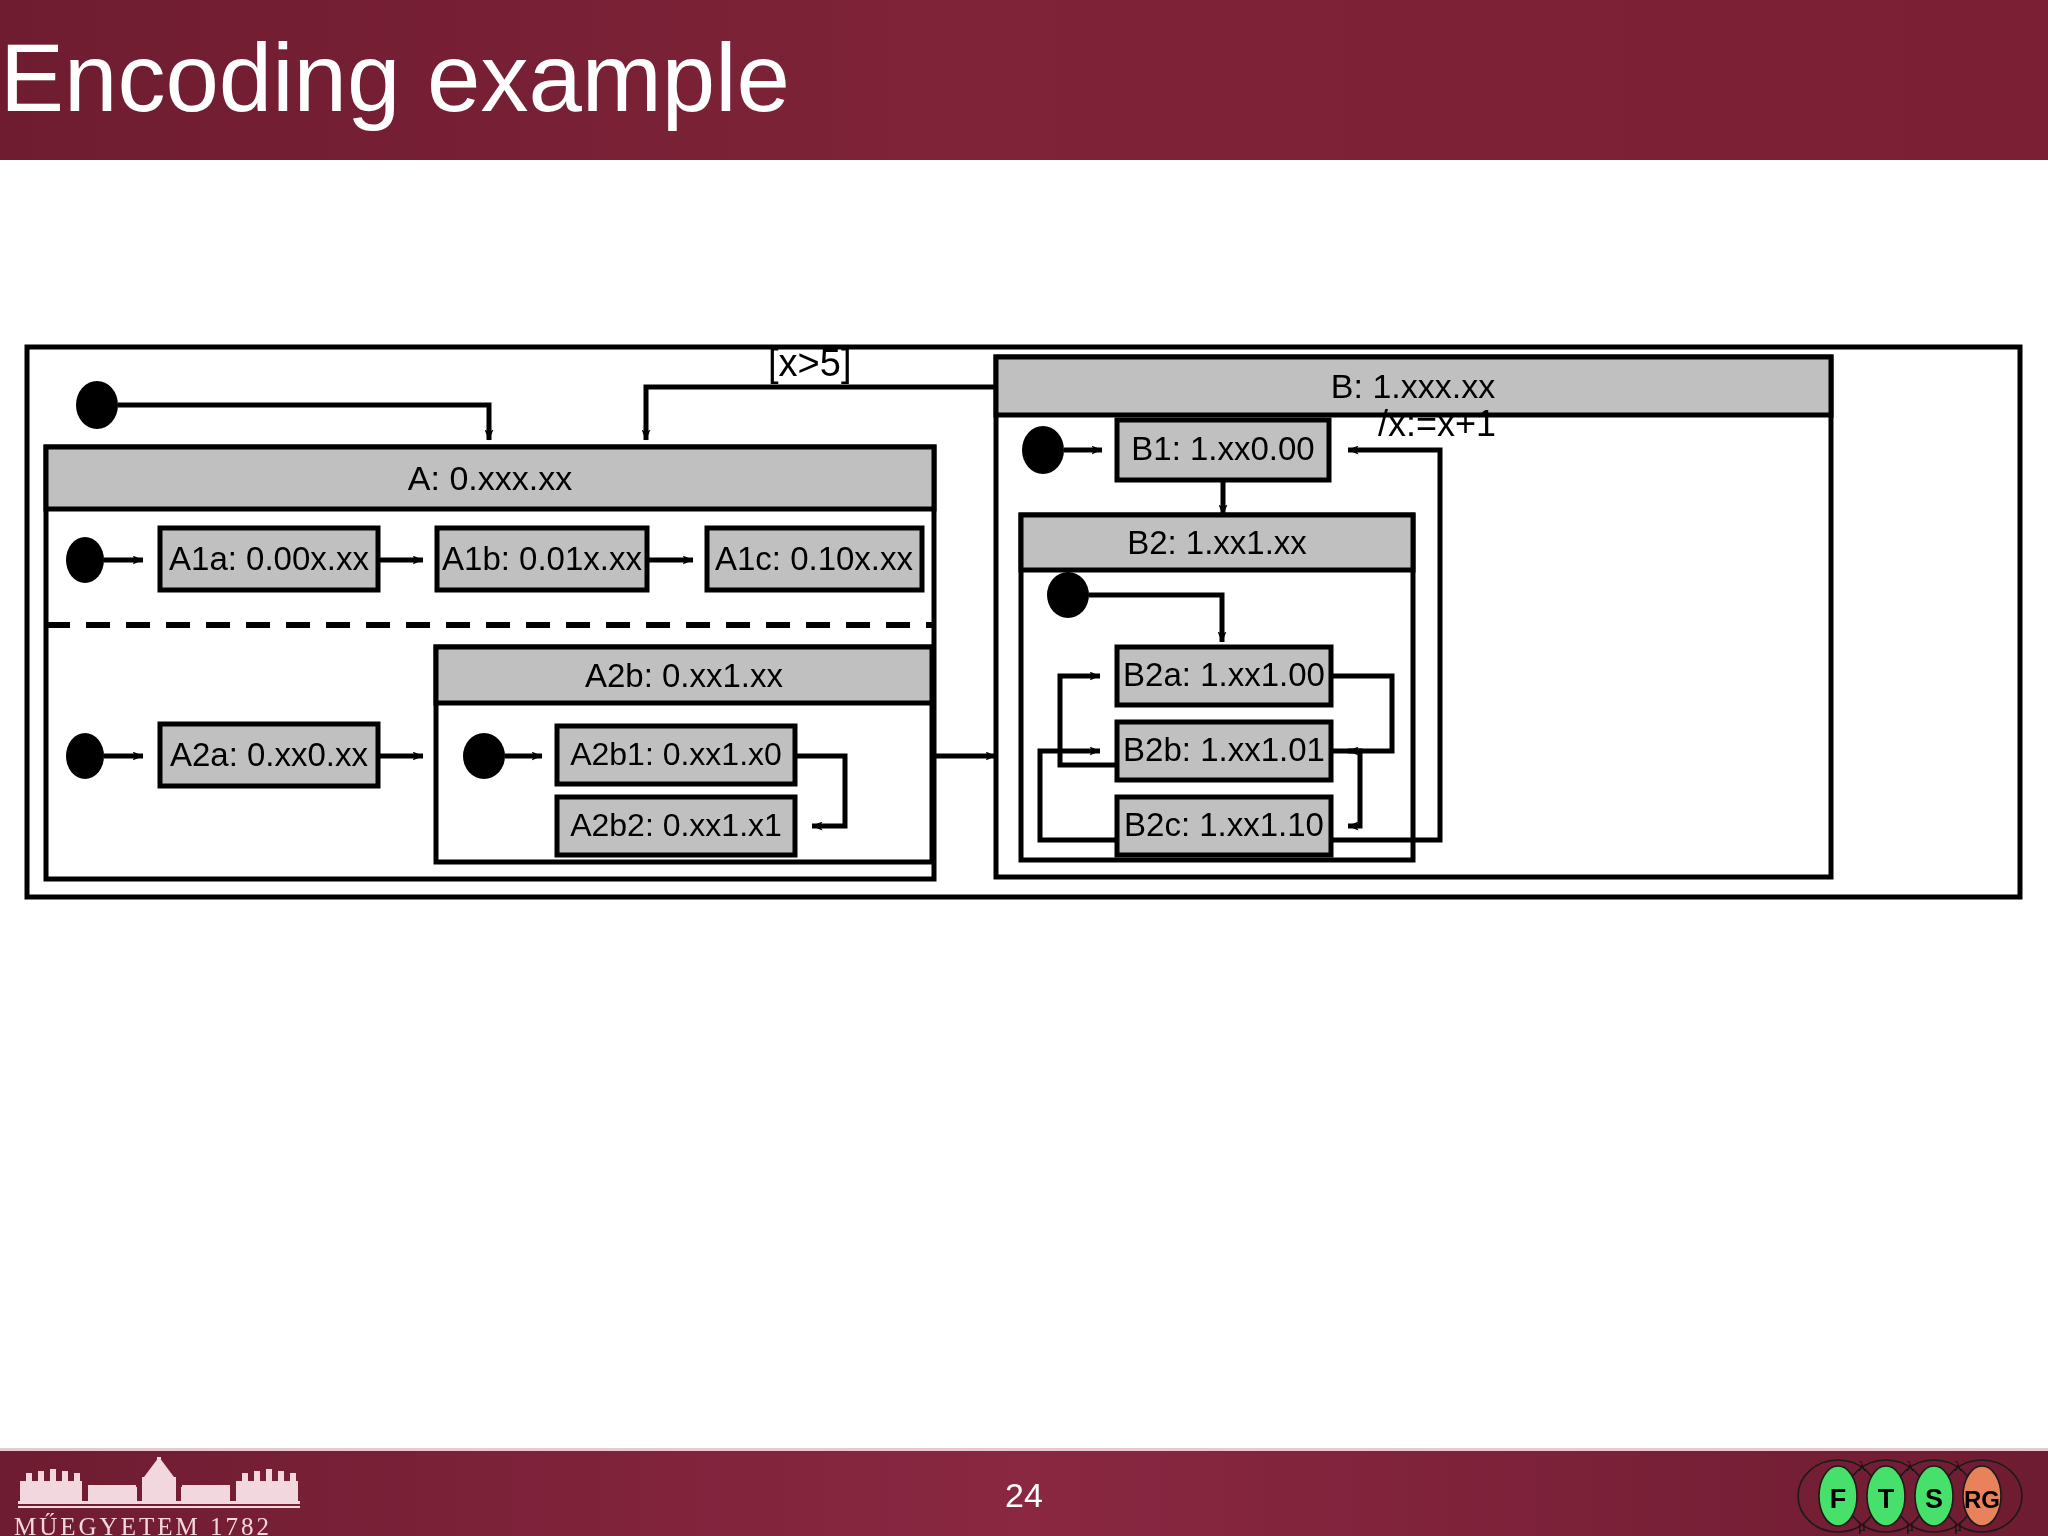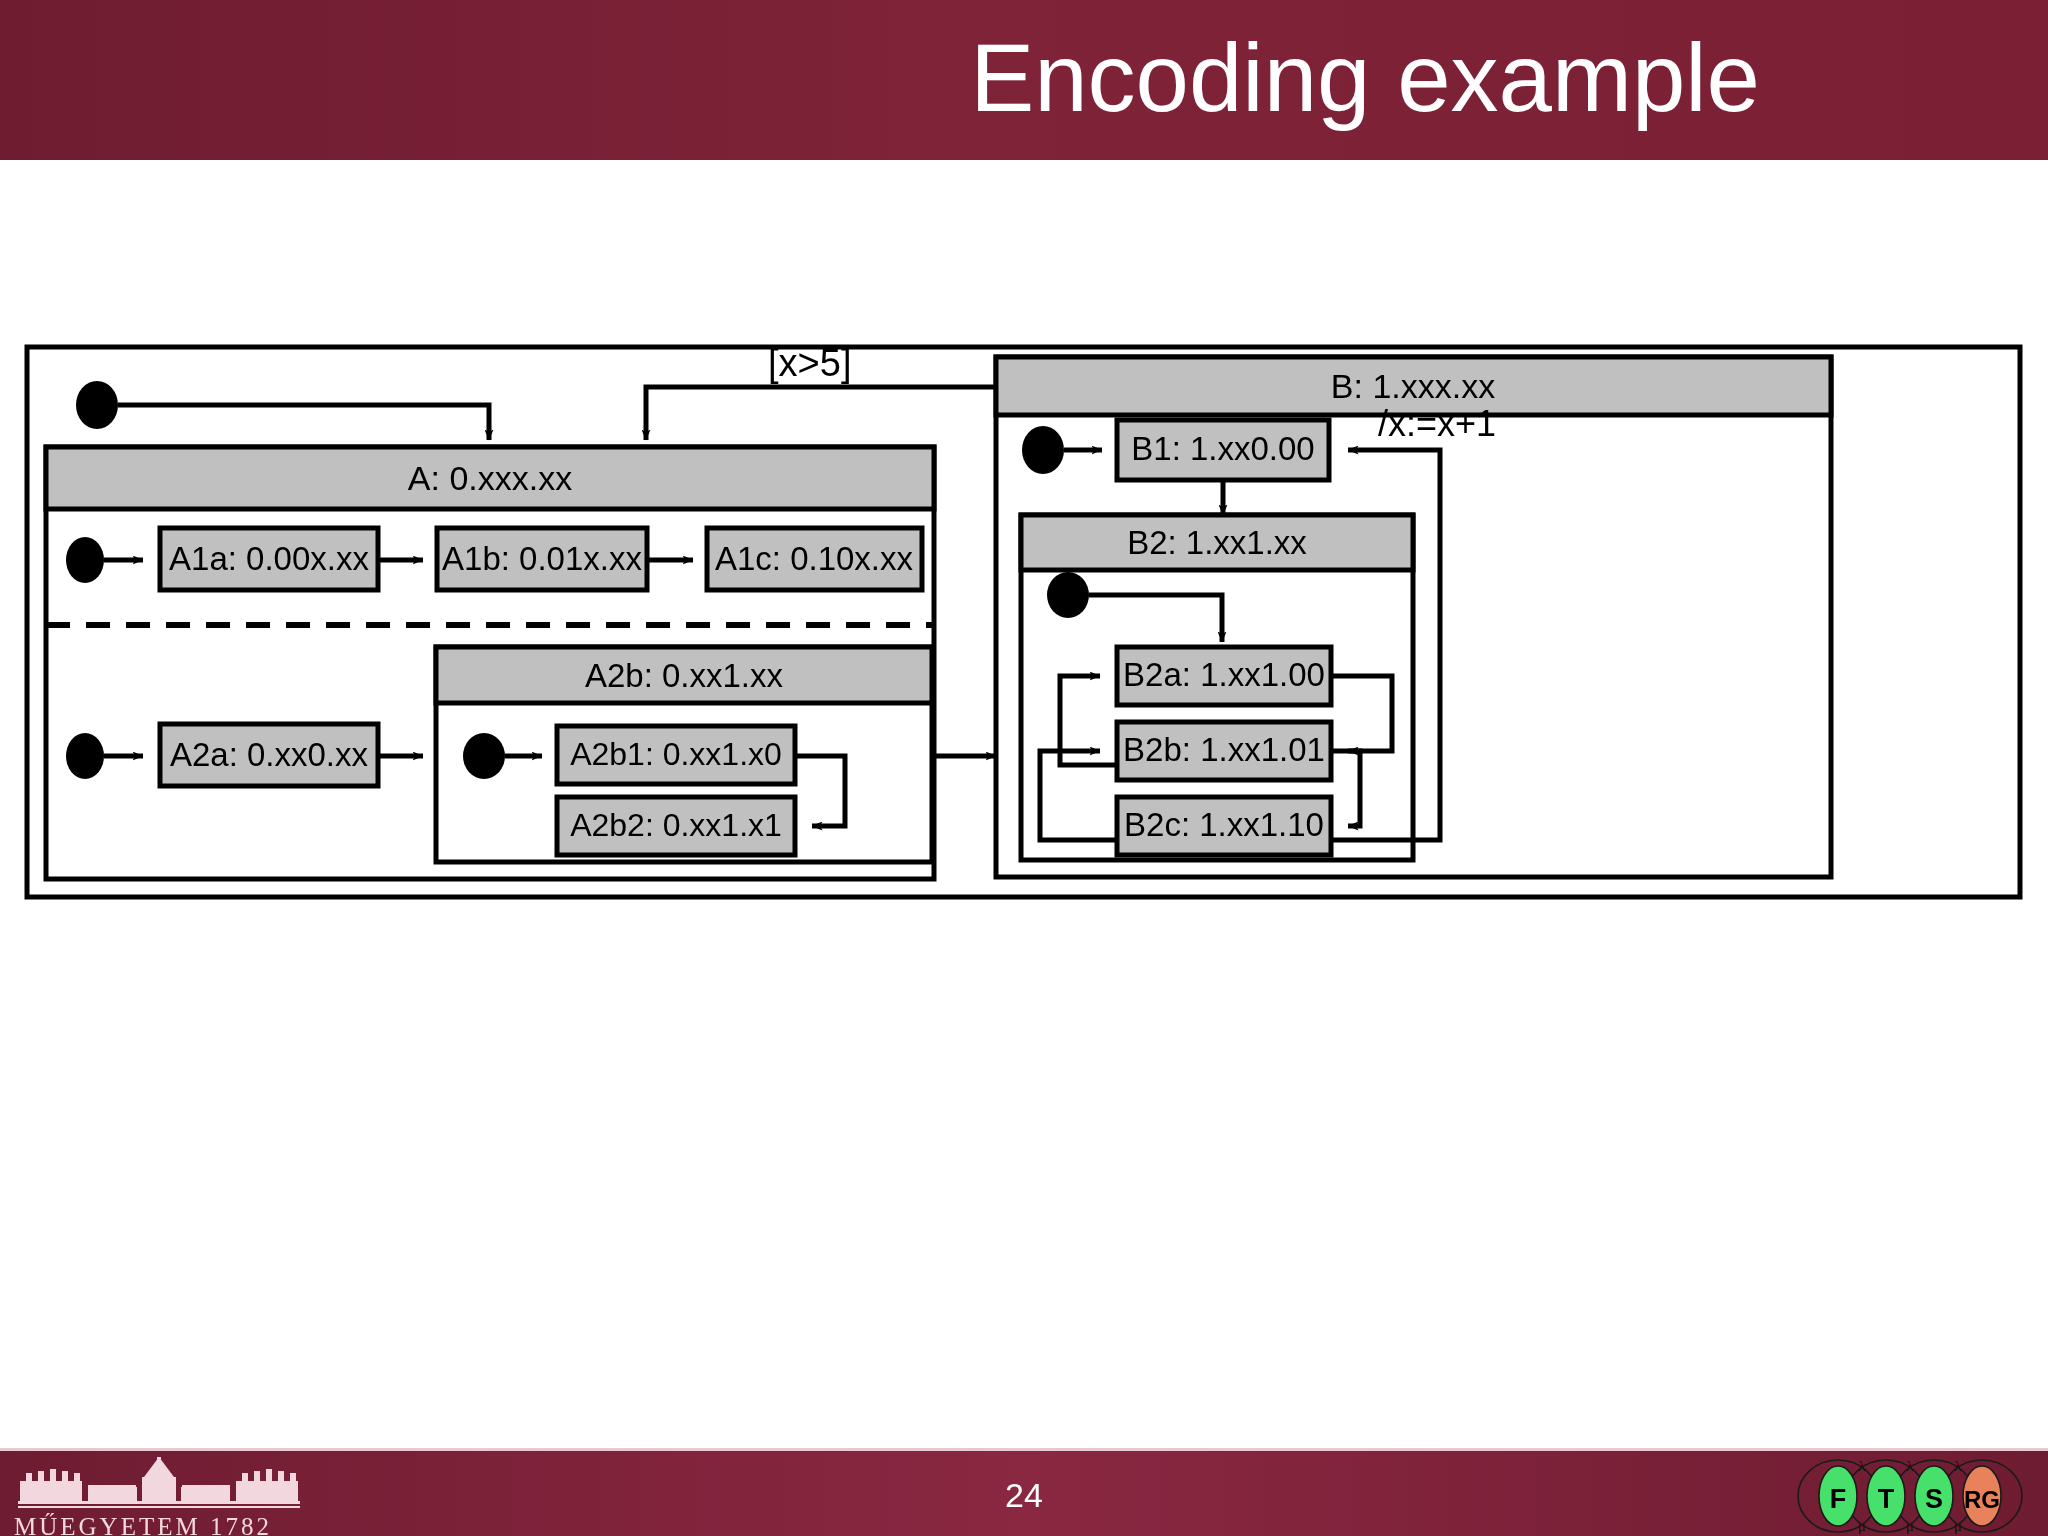--- a/index.html
+++ b/index.html
@@ -23,21 +23,21 @@
     height: 160px;
     background: #7b1f35;
     background: linear-gradient(90deg,#6f1c31 0%, #7e2338 45%, #7b1f35 100%);
   }
   #slide-title {
     position: absolute;
     left: 0; top: 0;
     width: 1760px;
     height: 160px;
     line-height: 155px;
-    text-align: right;
+    text-align: left;
     color: #ffffff;
     font-size: 96px;
     font-weight: 400;
     font-family: "Liberation Sans", sans-serif;
     letter-spacing: 0px;
     white-space: nowrap;
   }
 
   
   #diagram {

